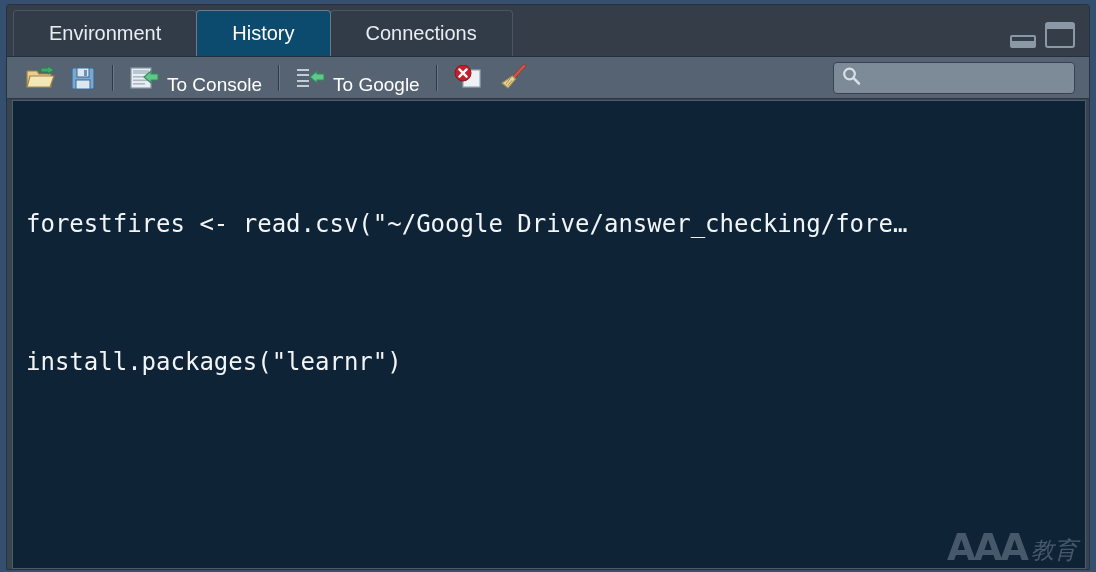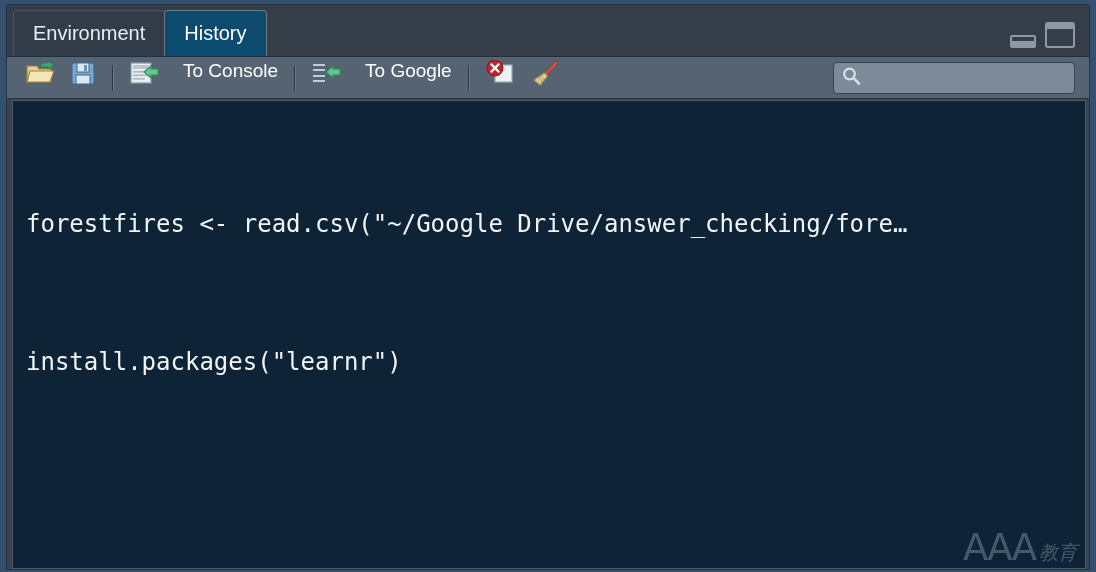--- a/index.html
+++ b/index.html
@@ -42,21 +42,21 @@
     align-items: flex-end;
     padding-left: 6px;
   }
 
   .tab {
     position: relative;
     height: 46px;
     display: flex;
     align-items: center;
     justify-content: center;
-    padding: 0 19px;
+    padding: 0 35px;
     margin-right: -1px;
     font-size: 20px;
     color: #e8edf2;
     background: #323c48;
     border: 1px solid #4a5663;
     border-bottom: none;
     border-radius: 4px 4px 0 0;
     white-space: nowrap;
     cursor: default;
   }
@@ -111,22 +111,22 @@
     border-bottom: 1px solid #2b3643;
     display: flex;
     align-items: center;
     padding-left: 12px;
     gap: 0;
   }
 
   .tb-btn {
     height: 36px;
     display: flex;
-    align-items: flex-start;
-    gap: 23px;
+    align-items: flex-end;
+    gap: 7px;
     padding: 0 7px;
     cursor: default;
     color: #ffffff;
     font-size: 19px;
     white-space: nowrap;
   }
 
   .tb-sep {
     width: 2px;
     height: 26px;
@@ -202,46 +202,49 @@
     bottom: 2px;
     display: flex;
     align-items: flex-end;
     gap: 4px;
     opacity: 0.30;
     pointer-events: none;
   }
   .wm-aaa {
     font-family: "DejaVu Sans", sans-serif;
     font-size: 37px;
-    font-weight: normal;
+    font-weight: bold;
     letter-spacing: -2px;
     color: #c9d6e3;
     line-height: 1;
   }
   .wm-cn {
     font-family: Liberation Serif, serif;
-    font-size: 19px;
+    font-size: 23px;
     color: #c9d6e3;
     line-height: 1;
     padding-bottom: 4px;
     font-style: italic;
   }
 </style>
 </head>
 <body>
 
 <div id="app">
   <div class="window">
 
     <div class="tabbar">
       <div class="tab">
         <span>Environment</span>
       </div>
       <div class="tab active">
         <span>History</span>
+      </div>
+      <div class="tab">
+        <span>Connections</span>
       </div>
 
       <div class="win-controls">
         <div class="ctl-min"></div>
         <div class="ctl-max"></div>
       </div>
     </div>
 
     <div class="toolbar">
 

